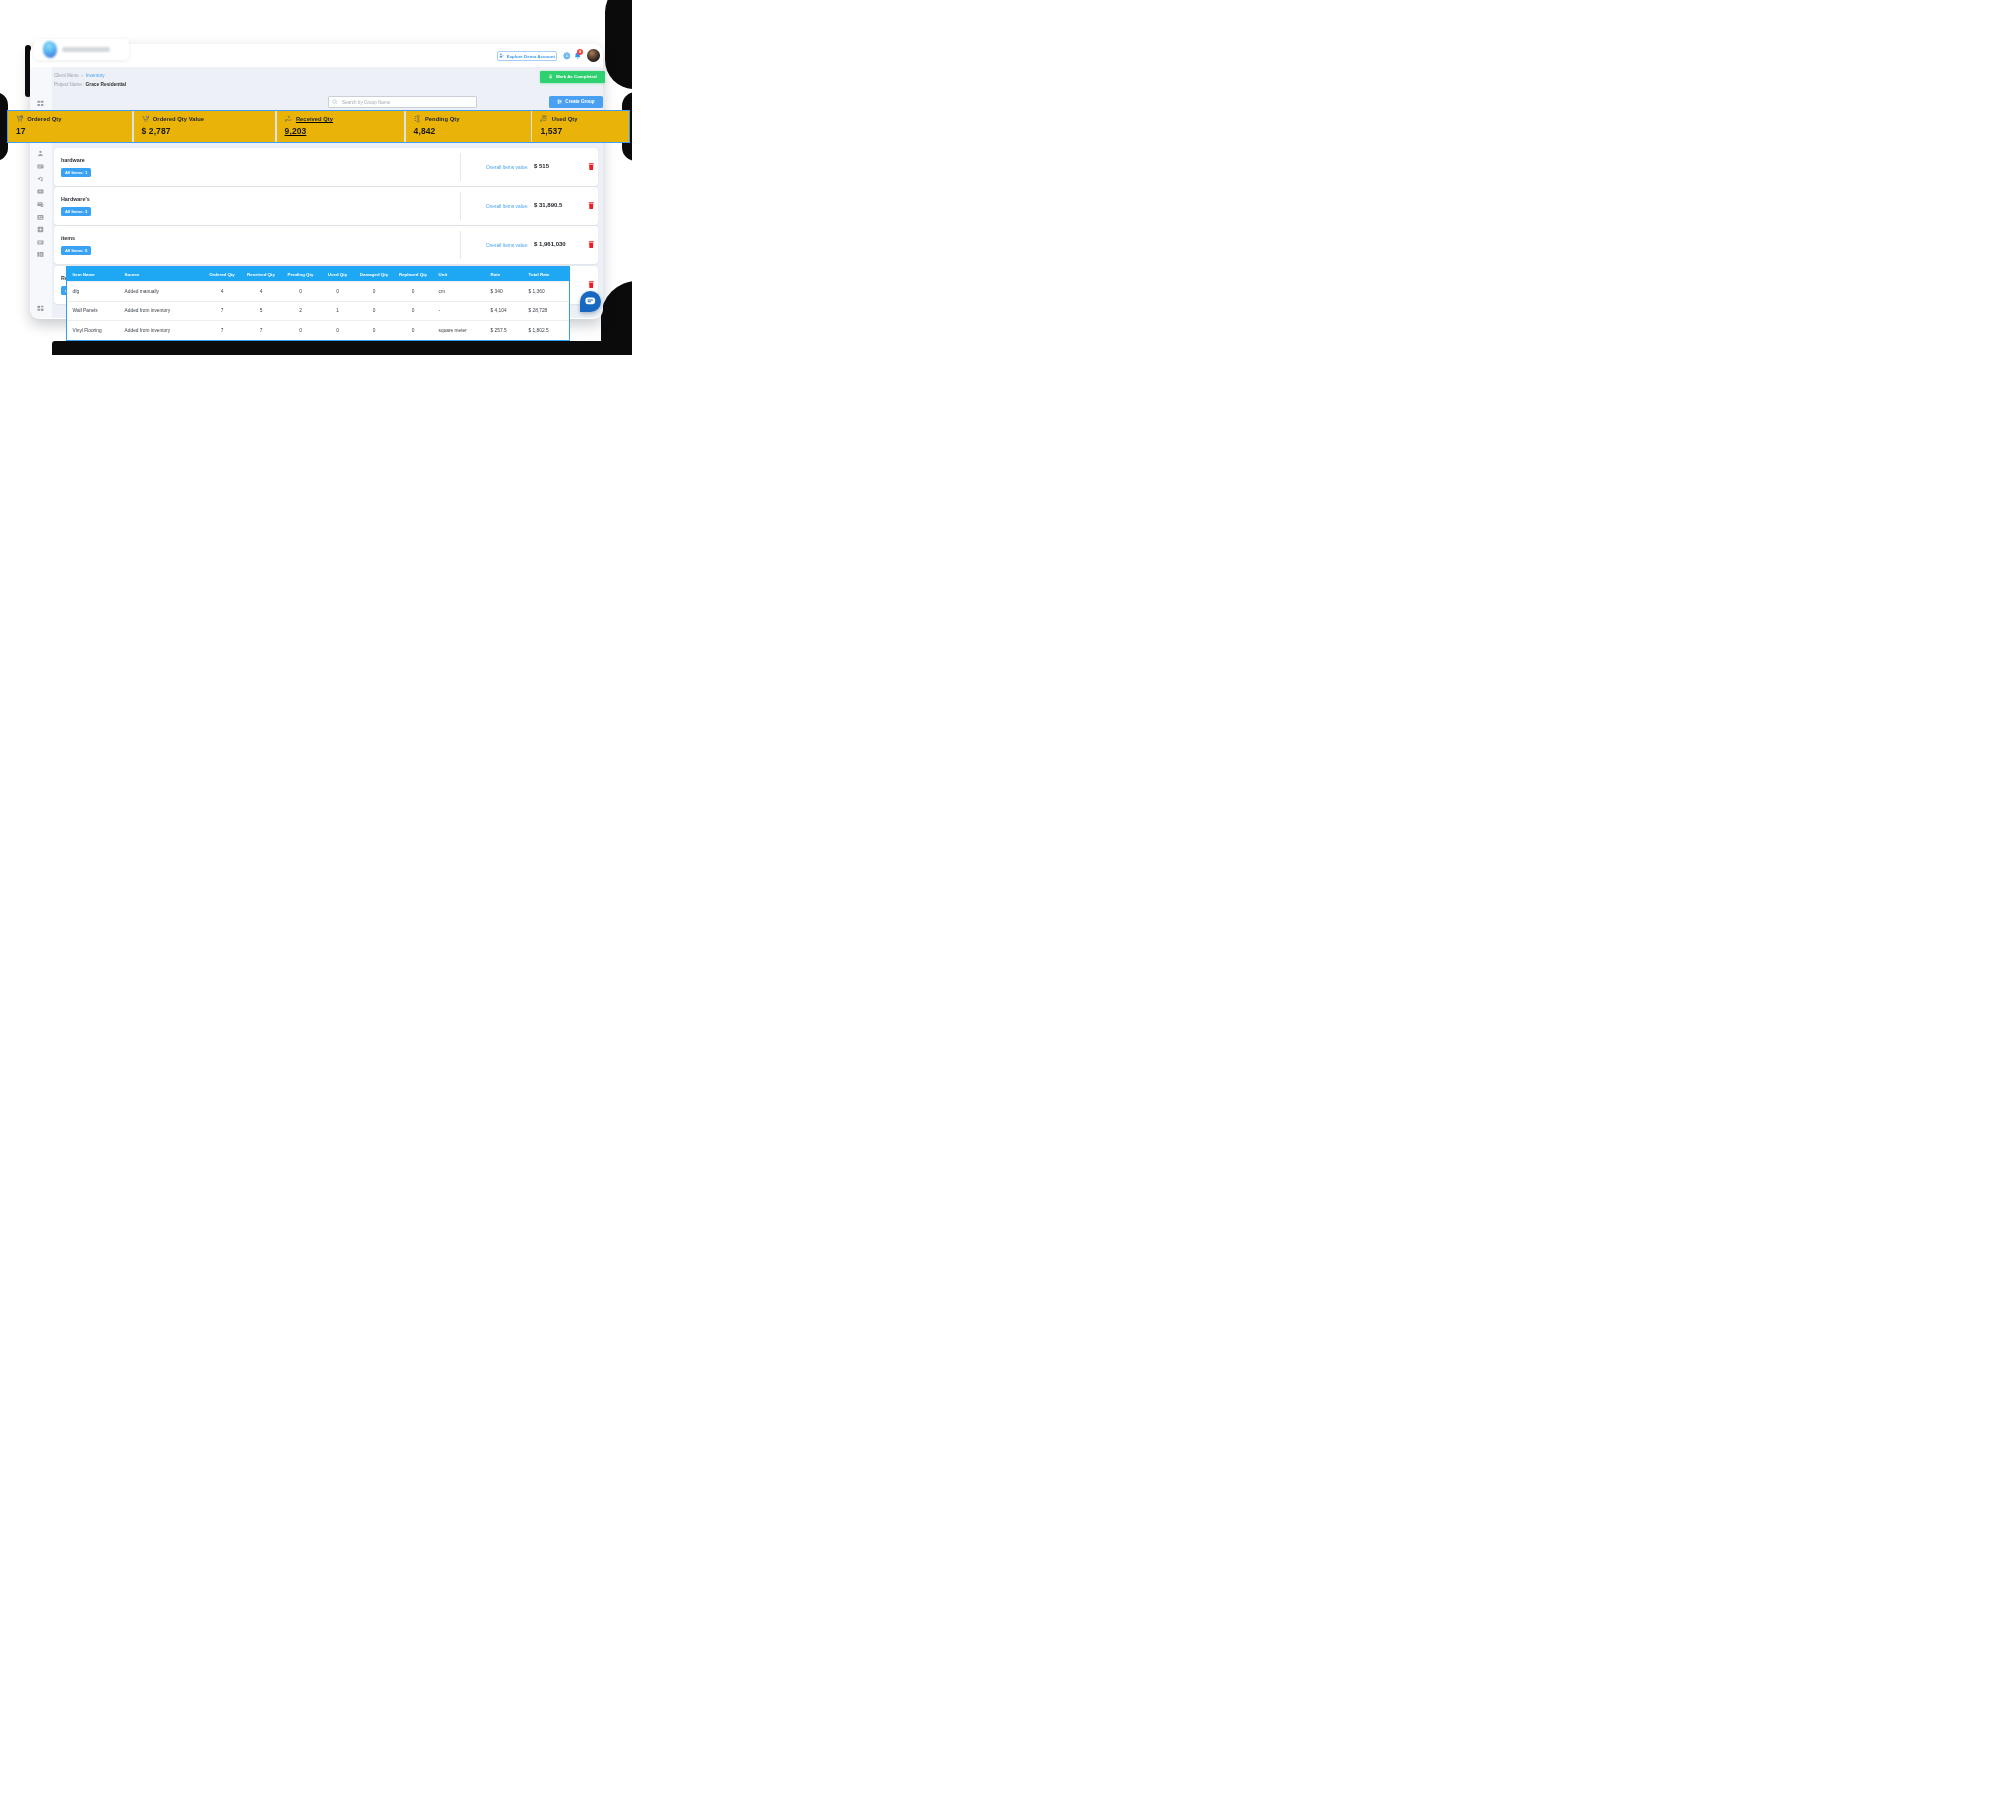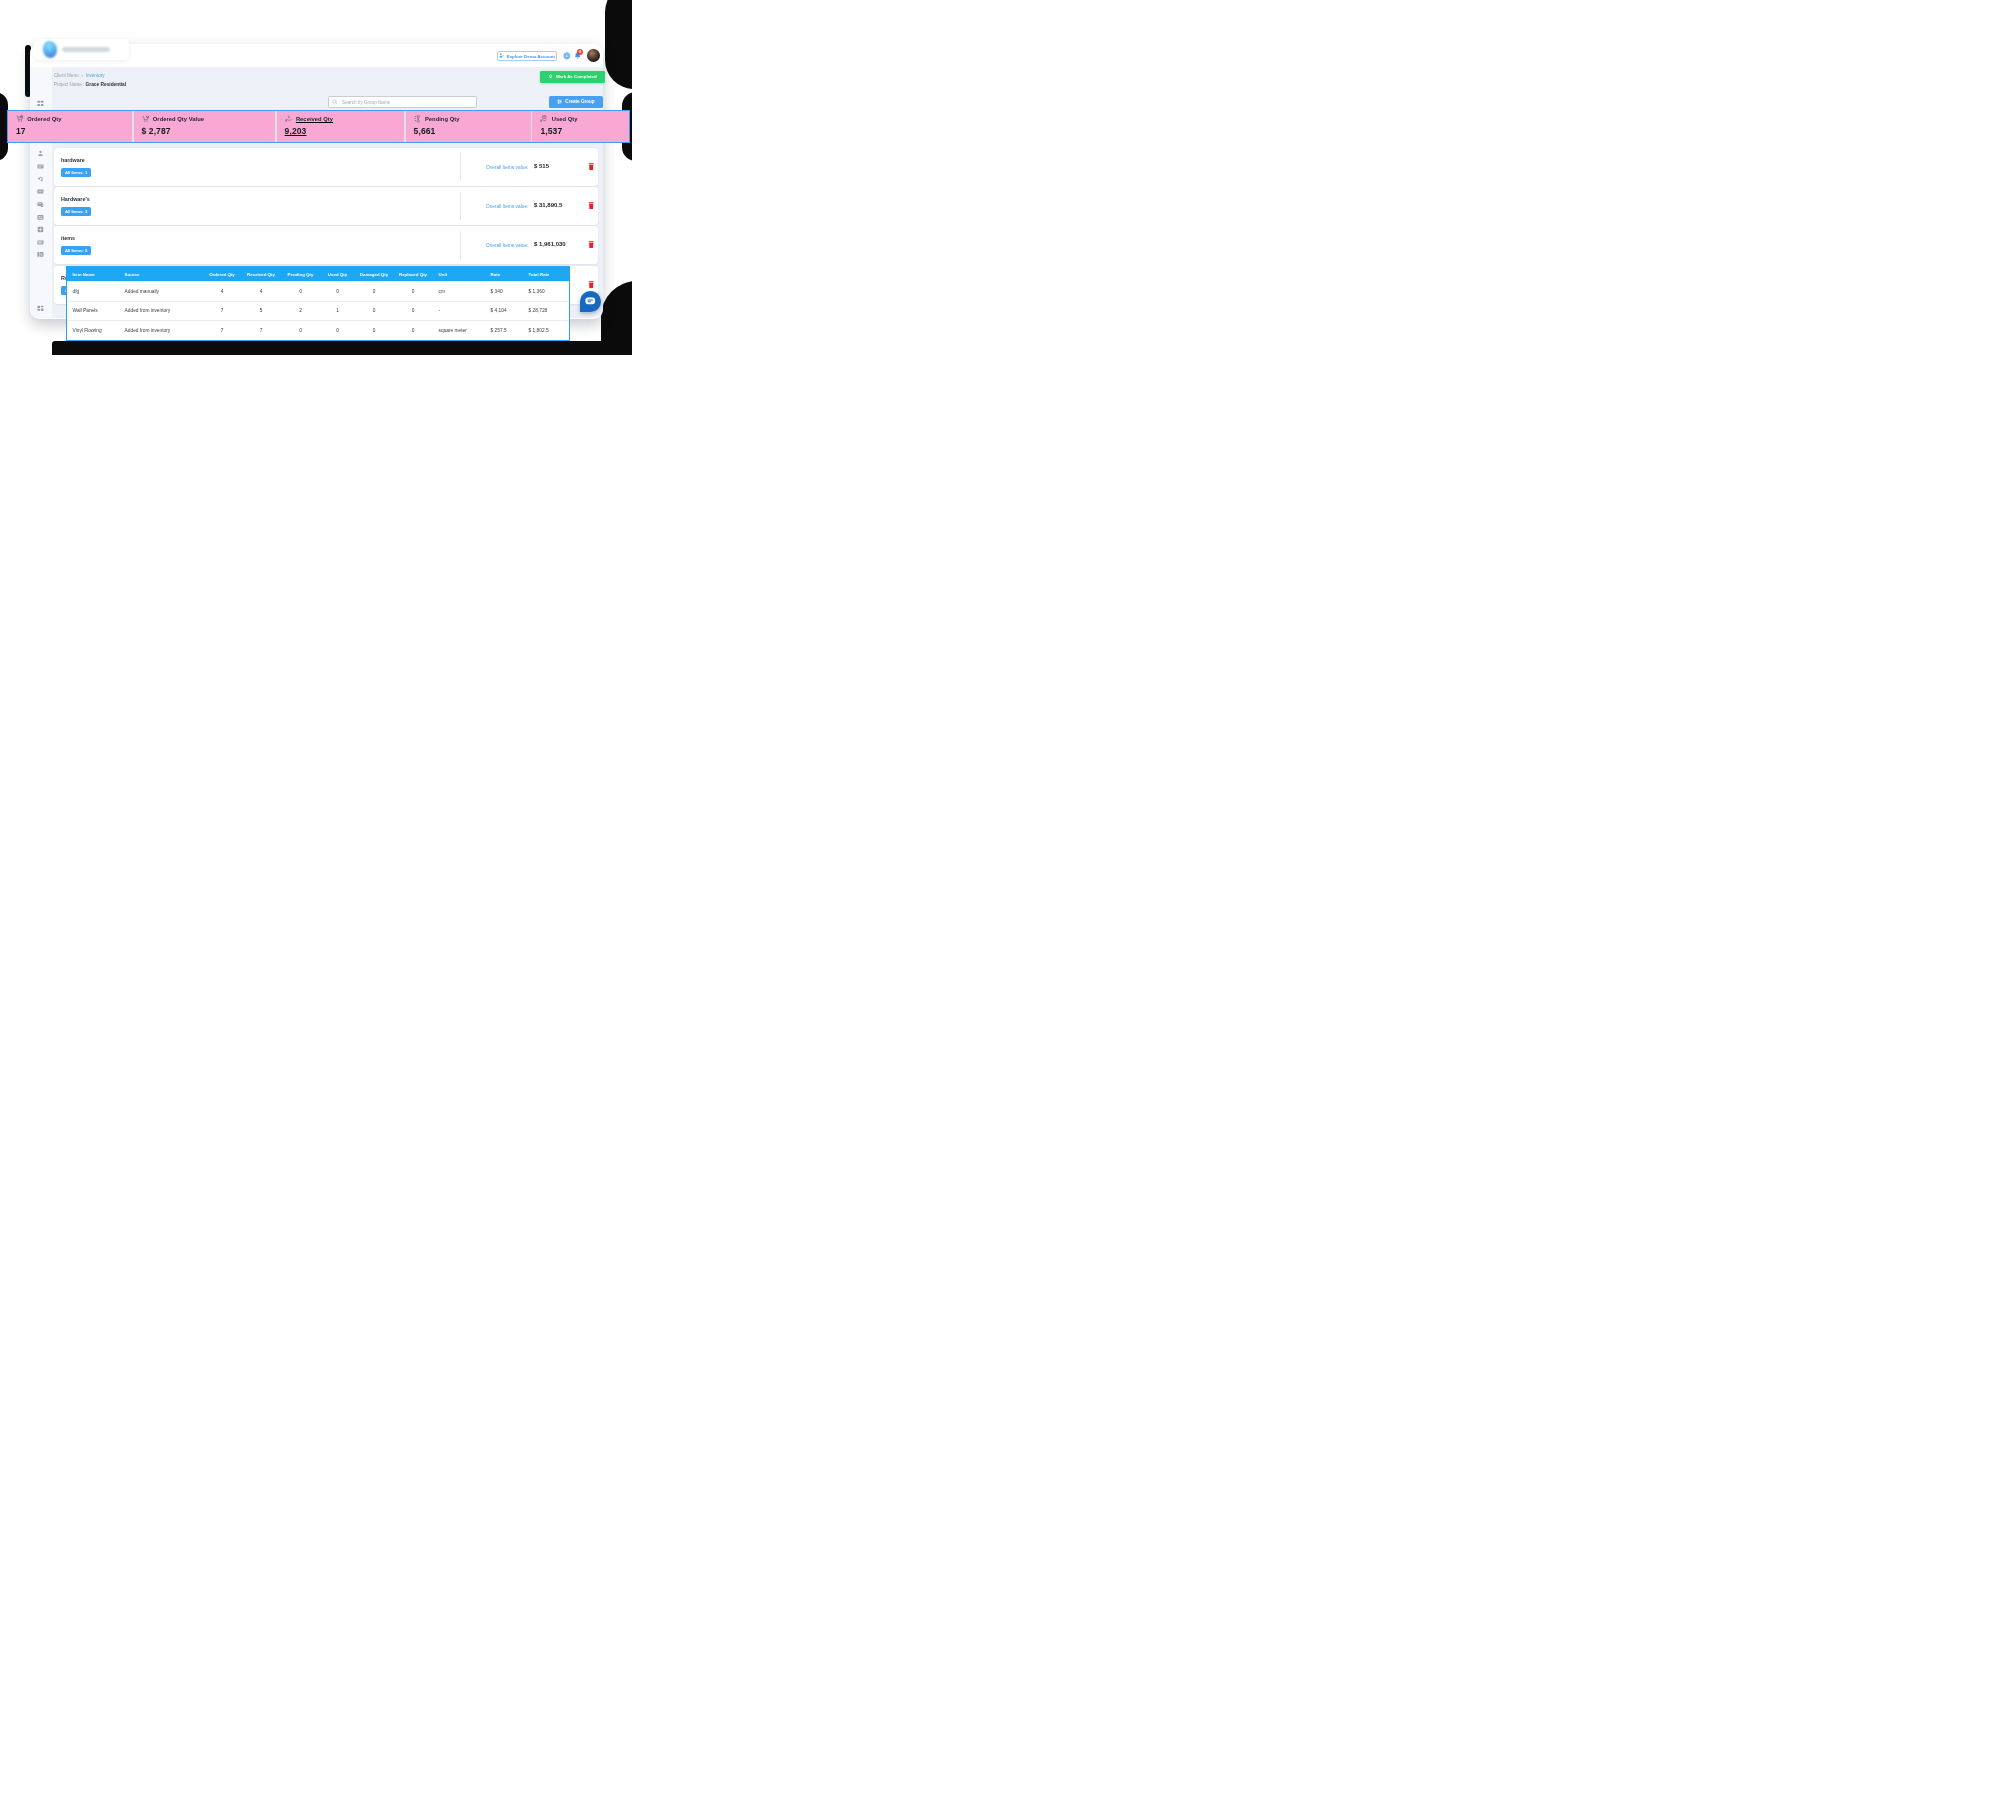--- a/index.html
+++ b/index.html
@@ -64,21 +64,21 @@
     padding:0 4px 0 13px; font-size:4.6px; color:#555; font-family:"Liberation Sans","DejaVu Sans",sans-serif; }
   .search-wrap input::placeholder { color:#a8aeb6; }
   .search-ic { position:absolute; left:4px; top:2.8px; }
   .create-btn { position:absolute; left:549px; top:96px; width:54px; height:11.7px; z-index:20;
     background:#49a0f2; border:none; border-radius:1.6px; color:#fff; font-size:4.6px; font-weight:bold;
     display:flex; align-items:center; justify-content:center; gap:2.8px; cursor:pointer; }
 
   
   .stats-band { position:absolute; left:6.9px; top:110px; width:623px; height:33px; z-index:40;
     background:#dde2e9; border:1.6px solid #3f9ef4; display:flex; gap:1.2px; }
-  .stat-card { background:#f9a8d4; padding:4.4px 8px 3.2px 8px; overflow:hidden; }
+  .stat-card { background:#eab308; padding:4.4px 8px 3.2px 8px; overflow:hidden; }
   .stat-card.c1 { flex-grow:1.45; } .stat-card.c2 { flex-grow:1.46; } .stat-card.c3 { flex-grow:1.46;text-decoration:underline; }
   .stat-card.c4 { flex-grow:1.47; } .stat-card.c5 { flex-grow:1.0; }
   .stat-label-row { display:flex; align-items:center; gap:3.6px; }
   .stat-label { font-size:5.8px; font-weight:bold; color:#23282e; letter-spacing:0.04px; }
   .stat-value { margin-top:2.8px; font-size:8.5px; font-weight:bold; color:#14181c; letter-spacing:0.1px; }
 
   
   .group-card { position:absolute; left:54px; width:544px; height:38px; background:#fff; border-radius:4px; z-index:20;
     box-shadow:0 0.4px 2px rgba(25,40,60,.07); cursor:pointer; }
   .g1 { top:148px; } .g2 { top:187px; } .g3 { top:226px; } .g4 { top:266px; }
@@ -333,21 +333,21 @@
       <svg width="7.7" height="7.7" viewBox="0 0 24 24">
           <g fill="none" stroke="#565c63" stroke-width="1.8">
             <path d="M8.5 2.5h9M8.5 21.5h9M9.6 3.5c0 5 3.4 5.3 3.4 8.5s-3.4 3.5-3.4 8.5M16.4 3.5c0 5-3.4 5.3-3.4 8.5s3.4 3.5 3.4 8.5"></path>
           </g>
           <circle cx="4" cy="5" r="1.7" fill="#565c63"></circle>
           <circle cx="3.2" cy="11" r="1.7" fill="#565c63"></circle>
           <circle cx="4" cy="17" r="1.7" fill="#565c63"></circle>
         </svg>
       <span class="stat-label">Pending Qty</span>
     </div>
-    <div class="stat-value">5,661</div>
+    <div class="stat-value">4,842</div>
   </div>
   <div class="stat-card c5">
     <div class="stat-label-row">
       <svg width="7.7" height="7.7" viewBox="0 0 24 24">
           <rect x="8" y="2.5" width="11" height="8" rx="1.2" fill="none" stroke="#565c63" stroke-width="1.8"></rect>
           <path d="M11.5 2.5v3.4h4V2.5" fill="none" stroke="#565c63" stroke-width="1.4"></path>
           <g fill="none" stroke="#565c63" stroke-width="1.8">
             <path d="M4.6 16c1.8-1.1 3.2-1.1 4.8-.2l2 1.1h4.6c1.8 0 3.2-.9 4.4-2.1"></path>
           </g>
           <rect x="1.6" y="14" width="3" height="7.5" fill="#565c63"></rect>

